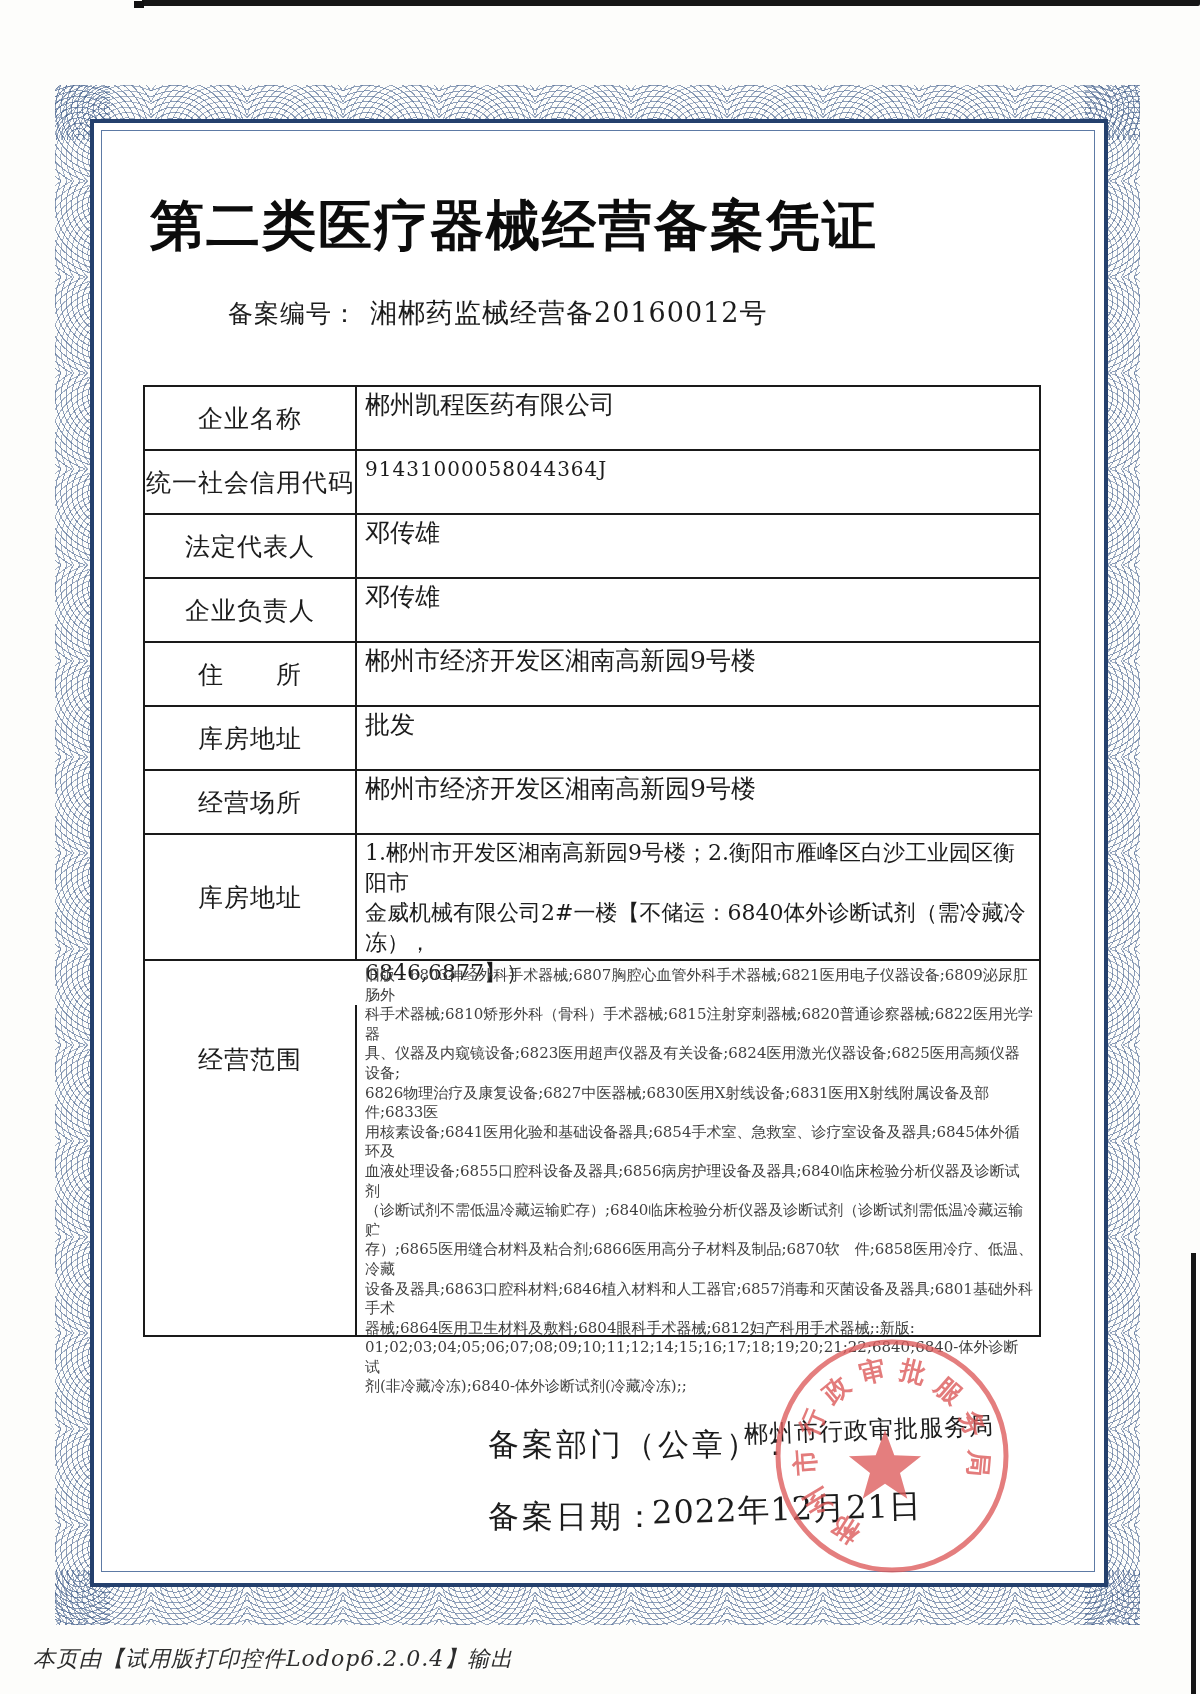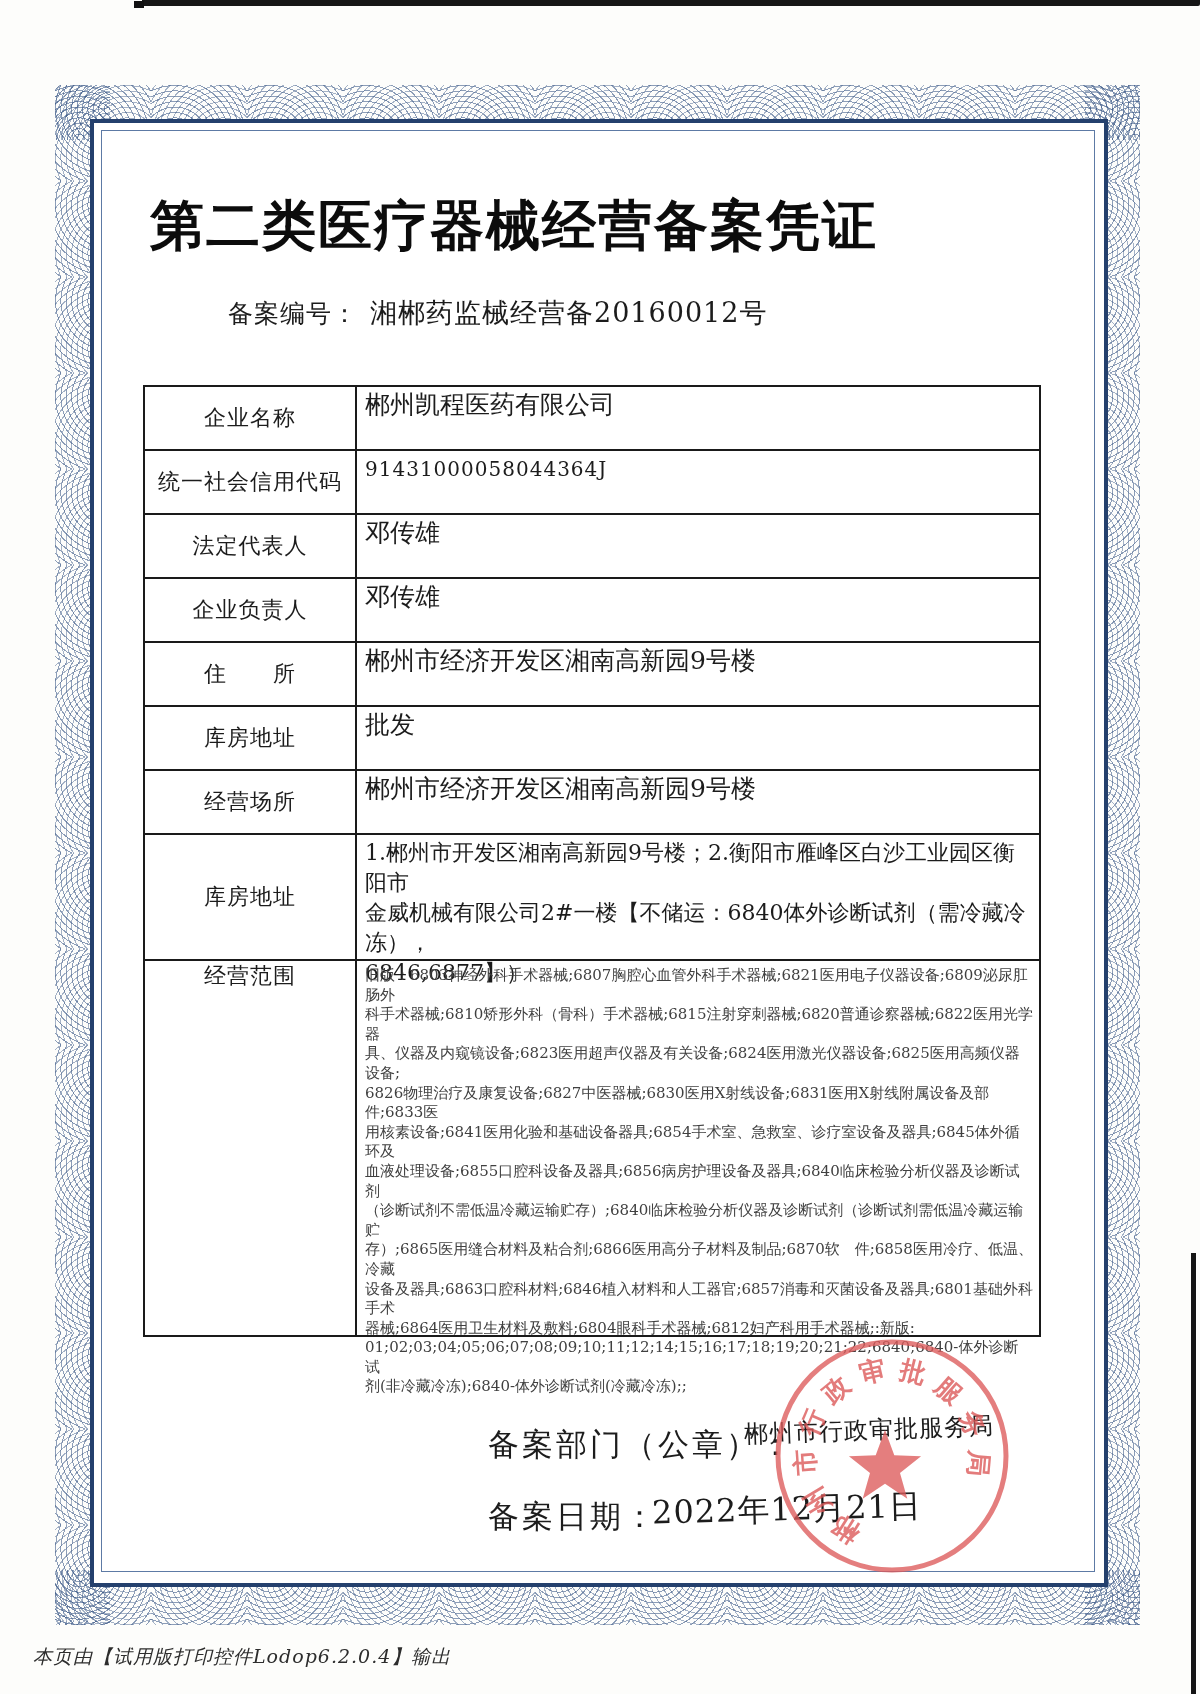--- a/index.html
+++ b/index.html
@@ -55,38 +55,38 @@
   #filing-line{left:228px;top:295px;white-space:nowrap;}
   #filing-label{font-size:25px;letter-spacing:1px;}
   #filing-value{font-size:27px;margin-left:12px;letter-spacing:1px;}
 
   
   #cert-table{left:143px;top:385px;width:894px;border:2px solid #1a1a1a;background:transparent;}
   .trow{display:flex;border-bottom:2px solid #1a1a1a;}
   .trow:last-child{border-bottom:none;}
   .tlabel{width:210px;flex:0 0 210px;border-right:2px solid #1a1a1a;
     display:flex;align-items:center;justify-content:center;
-    font-size:22px;letter-spacing:1px;text-align:right;}
+    font-size:25px;letter-spacing:1px;text-align:right;}
   .tvalue{flex:1;padding:3px 6px 0 8px;font-size:25px;white-space:pre-line;line-height:30px;}
   .h64{height:62px;} .h126{height:124px;} .h376{height:374px;}
   #row-credit .tvalue{font-size:20px;letter-spacing:1px;}
   #row-warehouse .tvalue{font-size:22px;line-height:30px;}
-  #row-scope .tlabel{align-items:flex-start;}
+  #row-scope .tlabel{align-items:flex-start;padding-top:38px;margin-top:44px;}
   #row-scope .tvalue{font-size:15px;line-height:19.6px;padding-top:5px;color:#404040;}
 
   
   #dept-label{left:488px;top:1424px;font-size:31px;letter-spacing:3px;white-space:nowrap;}
   #dept-value{left:744px;top:1414px;font-size:24px;letter-spacing:1px;white-space:nowrap;transform:rotate(-2deg);}
   #date-label{left:488px;top:1496px;font-size:31px;letter-spacing:3px;white-space:nowrap;}
   #date-value{left:652px;top:1488px;font-size:32px;letter-spacing:1px;white-space:nowrap;transform:rotate(-1.5deg);}
 
   #official-seal{left:770px;top:1334px;width:244px;height:244px;}
 
   
-  #page-footer{left:33px;top:1644px;font-size:19px;font-style:italic;color:#2d2d2d;letter-spacing:1px;white-space:nowrap;}
+  #page-footer{left:33px;top:1644px;font-size:22px;font-style:italic;color:#2d2d2d;letter-spacing:1px;white-space:nowrap;}
 </style>
 </head>
 <body>
 
 <div class="abs" id="top-scan-line"></div>
 <div class="abs" id="right-scan-line"></div>
 <div class="abs smudge" id="smudge-1"></div>
 <div class="abs smudge" id="smudge-2"></div>
 <div class="abs smudge" id="smudge-3"></div>
 <div class="abs smudge" id="smudge-4"></div>

